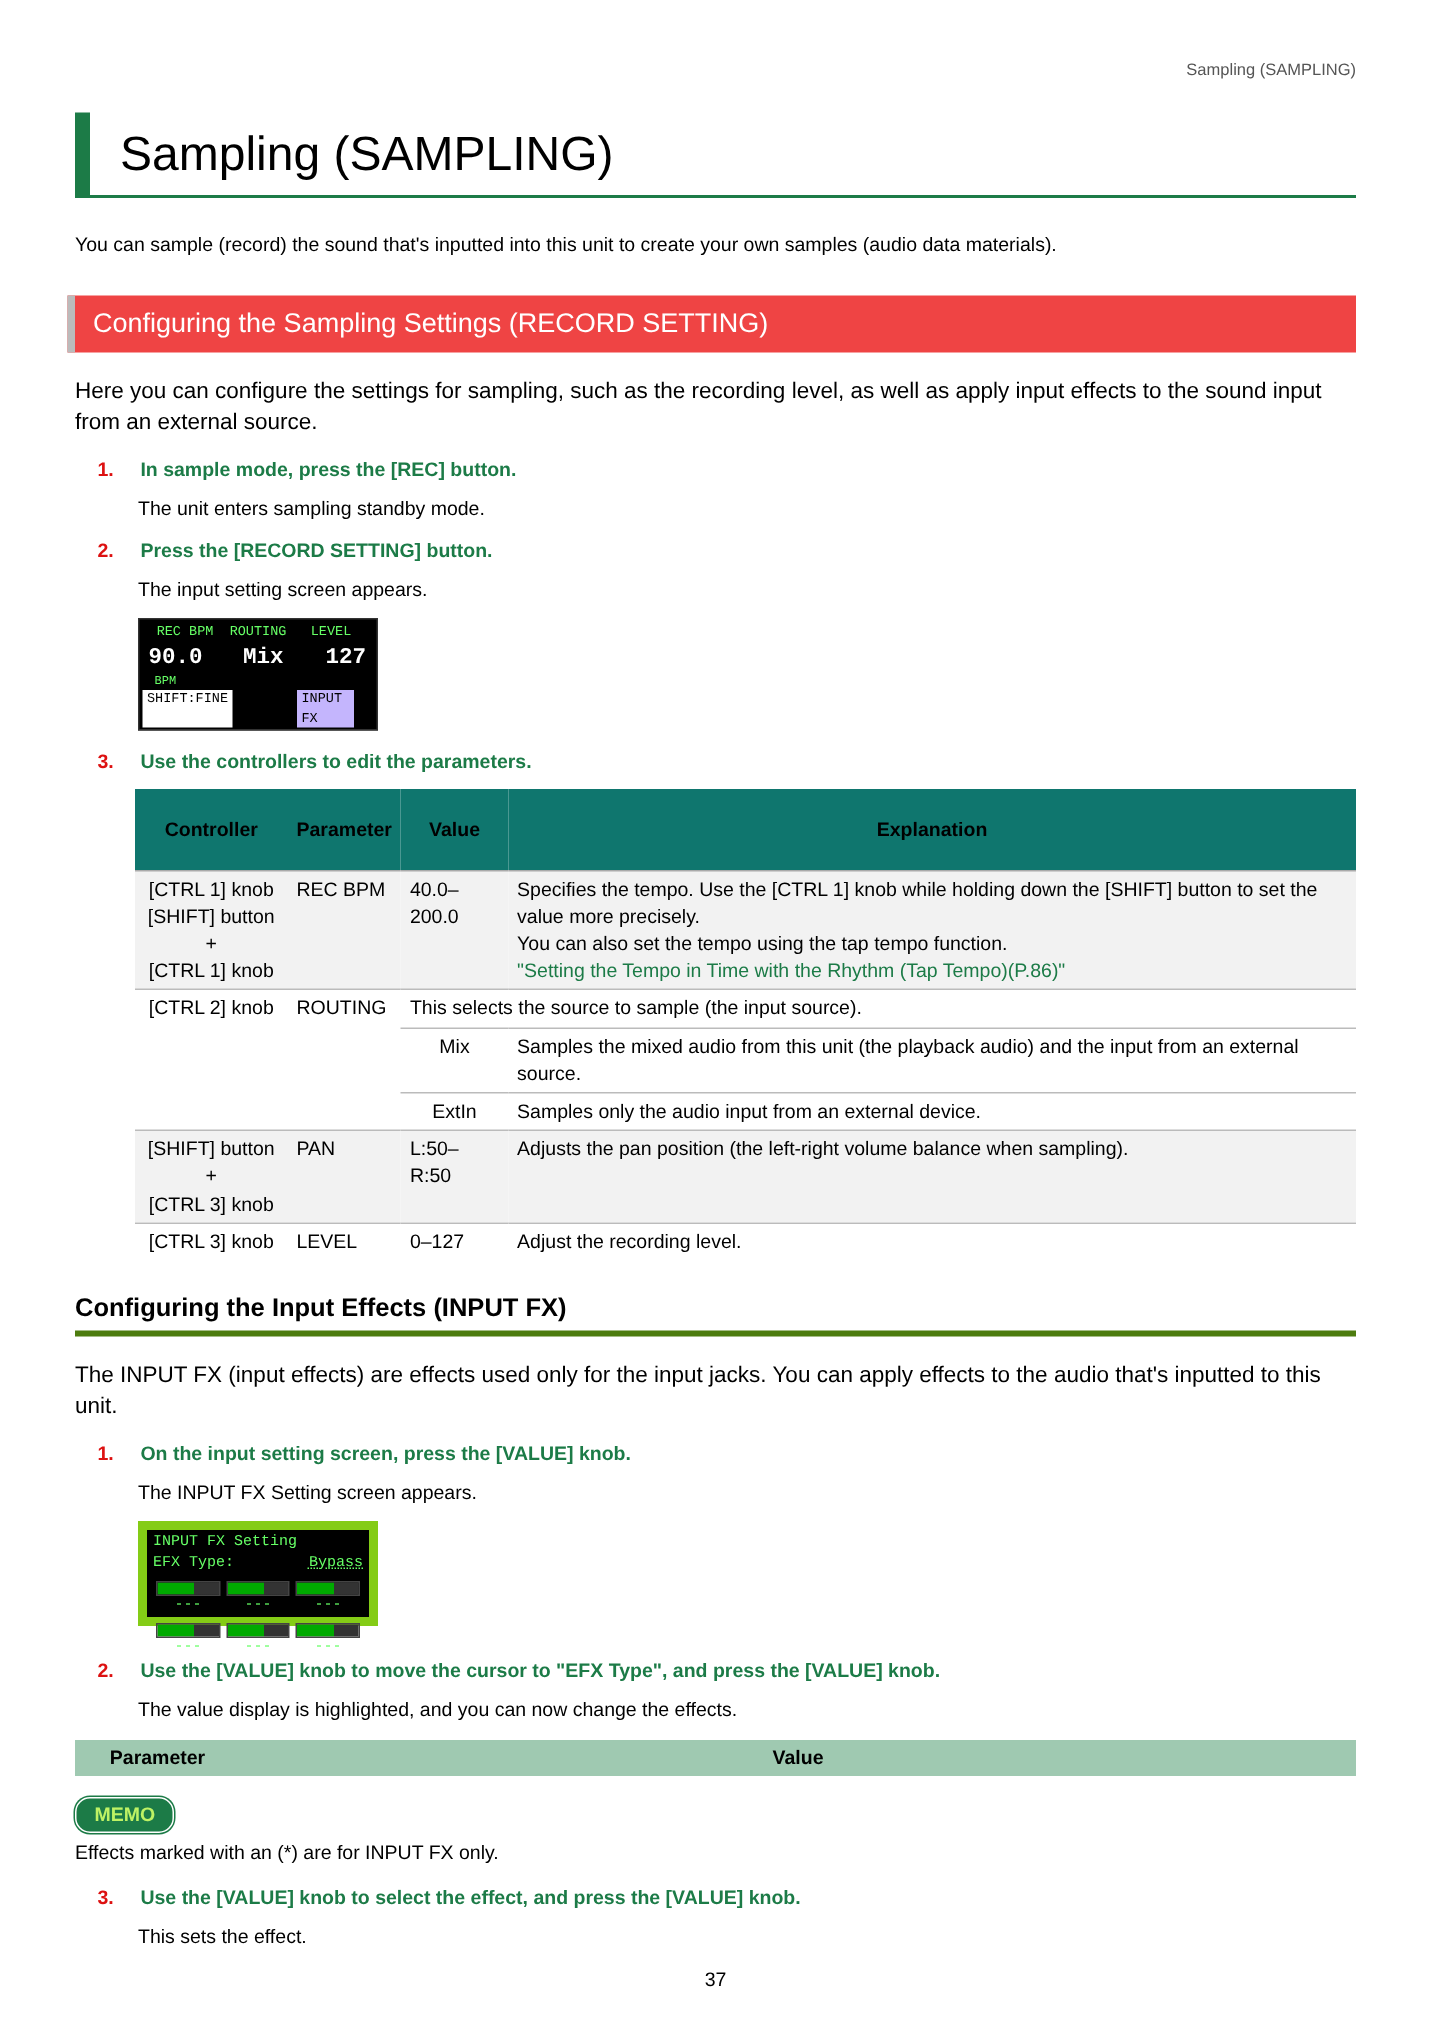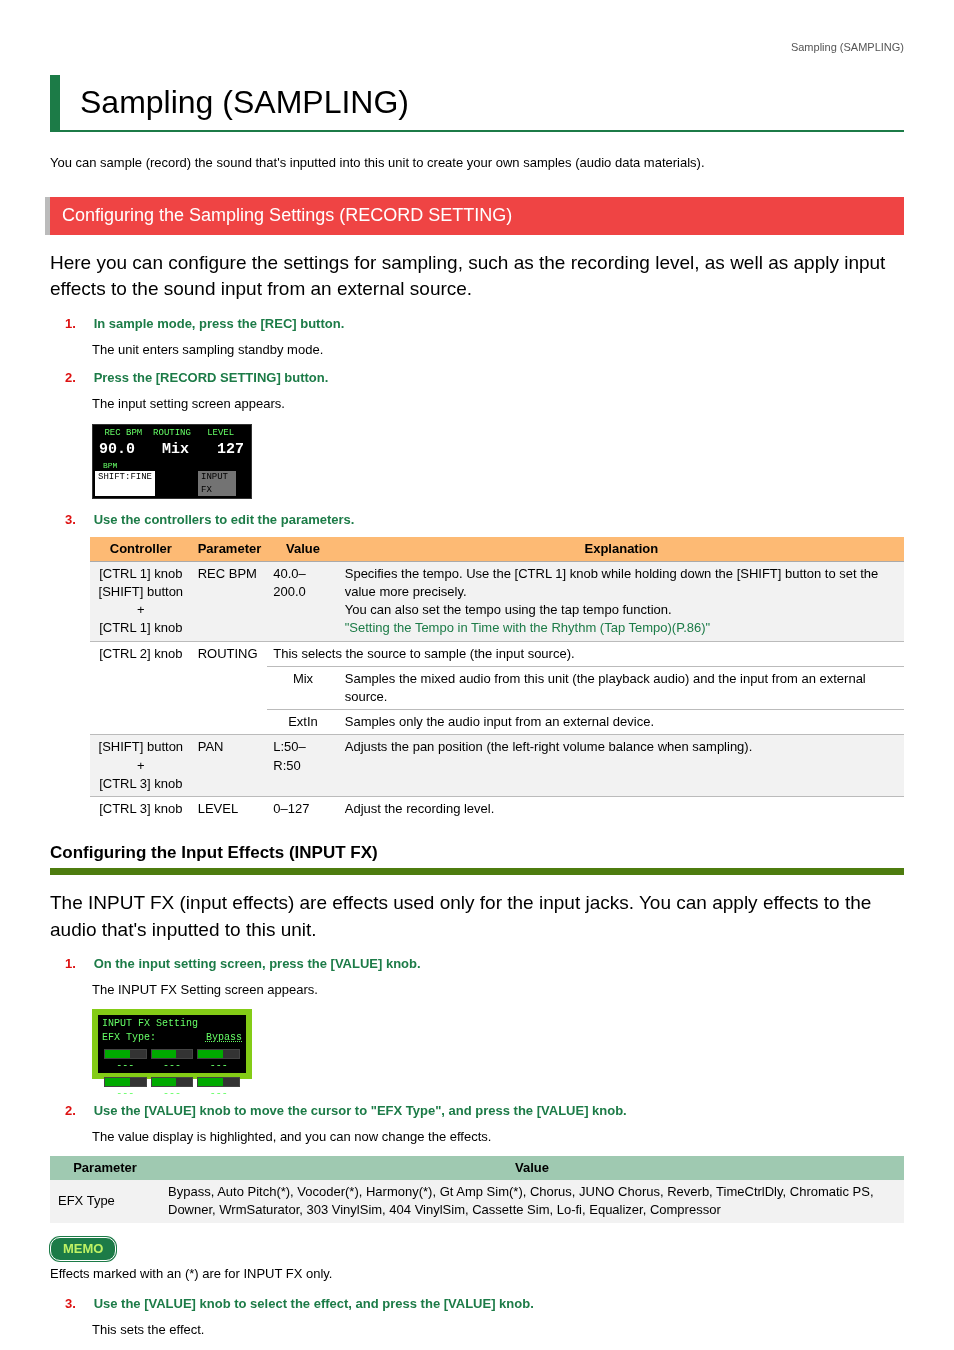--- a/index.html
+++ b/index.html
@@ -34,21 +34,21 @@
     background: #ef4444;
     color: #fff;
     font-size: 18px;
     padding: 6px 12px;
     margin-left: -5px;
     margin-bottom: 15px;
     border-left: 5px solid #bbb;
   }
   .body-text {
     margin-bottom: 12px;
-    font-size: 19px;
+    font-size: 15px;
   }
   .step-line { margin-left: 15px; margin-bottom: 8px; }
   .step-num {
     display: inline-block;
     width: 25px;
     color: #d11;
     font-weight: bold;
     vertical-align: top;
   }
   .step-text-bold { color: #1c7b47; font-weight: bold; }
@@ -64,21 +64,21 @@
     margin-bottom: 12px;
     font-family: "Courier New", monospace;
   }
   .screen-img .top-row { display:flex; color:#6f6; font-size:9px; padding:2px 6px 0 6px; }
   .screen-img .top-row span { flex:1; text-align:center; }
   .screen-img .mid-row { display:flex; color:#fff; font-size:15px; font-weight:bold; padding:0 6px;gap:26px; }
   .screen-img .mid-row span { flex:1; text-align:center; }
   .screen-img .bpm-label { color:#6f6; font-size:8px; text-align:left; padding-left:10px; }
   .screen-img .shift-row { display:flex; font-size:9px;gap:43px; }
   .screen-img .shift-label { background:#fff; color:#000; padding:0 3px; margin-left:2px; }
-  .screen-img .inputfx-label { background:#737373; color:#000; padding:0 3px; margin-left:auto; margin-right:15px; }
+  .screen-img .inputfx-label { background:#c4b5fd; color:#000; padding:0 3px; margin-left:auto; margin-right:15px; }
   .screen-img2 {
     margin-left: 42px;
     width: 160px;
     height: 70px;
     background: #000;
     border:6px solid #84cc16;
     display:inline-block;
     margin-bottom:12px;
     font-family:"Courier New",monospace;
   }
@@ -92,37 +92,37 @@
 
   table.param-table {
     width: 100%;
     border-collapse: collapse;
     margin-left: 40px;
     width: calc(100% - 40px);
     font-size: 13px;
     margin-bottom: 20px;
   }
   table.param-table th {
-    background: #fdba74;
+    background: #0f766e;
     font-weight: bold;
     text-align: center;
-    padding: 3px 6px;
+    padding: 18px 6px;
     border-bottom: 1px solid #aaa;
   }
   table.param-table td {
     padding: 3px 6px;
     vertical-align: top;
   }
   table.param-table tr.odd td { background: #f2f2f2; }
   table.param-table tr.even td { background: #fff; }
   table.param-table tr.bordered td { border-top: 1px solid #bbb; }
   table.param-table td.center { text-align: center; }
   .link-text { color: #1c7b47; }
   .subsection-title {
-    border-bottom: 7px solid #4d7c0f;
+    border-bottom: 4px solid #4d7c0f;
     font-size: 17px;
     padding-bottom: 3px;
     margin-bottom: 15px;
     margin-top: 18px;
   }
   table.efx-table {
     width: 100%;
     border-collapse: collapse;
     font-size: 13px;
     margin-bottom: 14px;
@@ -299,24 +299,20 @@
   <span class="step-text-bold">Use the [VALUE] knob to move the cursor to "EFX Type", and press the [VALUE] knob.</span>
 </div>
 <p class="step-sub">The value display is highlighted, and you can now change the effects.</p>
 
 <table class="efx-table">
   <tbody>
       <tr>
     <th style="width:110px">Parameter</th>
     <th>Value</th>
   </tr>
-  <tr>
-    <td class="center">EFX Type</td>
-    <td>Bypass, Auto Pitch(*), Vocoder(*), Harmony(*), Gt Amp Sim(*), Chorus, JUNO Chorus, Reverb, TimeCtrlDly, Chromatic PS, Downer, WrmSaturator, 303 VinylSim, 404 VinylSim, Cassette Sim, Lo-fi, Equalizer, Compressor</td>
-  </tr>
 </tbody>
   </table>
 
 <div class="memo-badge">MEMO</div>
 <p class="memo-text">Effects marked with an (*) are for INPUT FX only.</p>
 
 <div class="step-line">
   <span class="step-num">3.</span>
   <span class="step-text-bold">Use the [VALUE] knob to select the effect, and press the [VALUE] knob.</span>
 </div>

